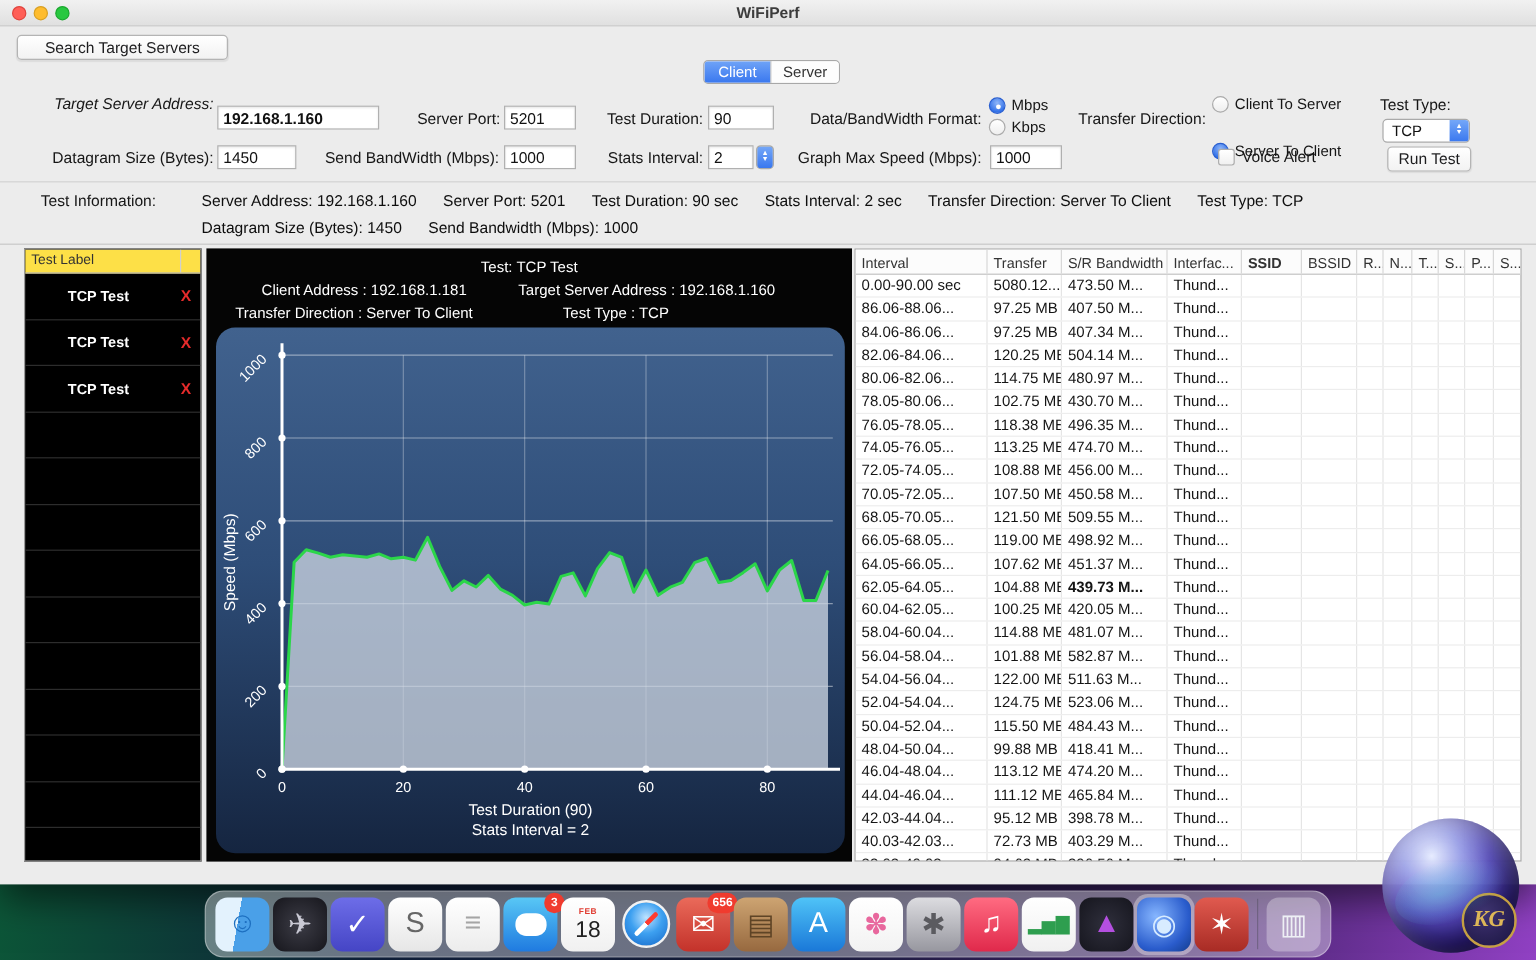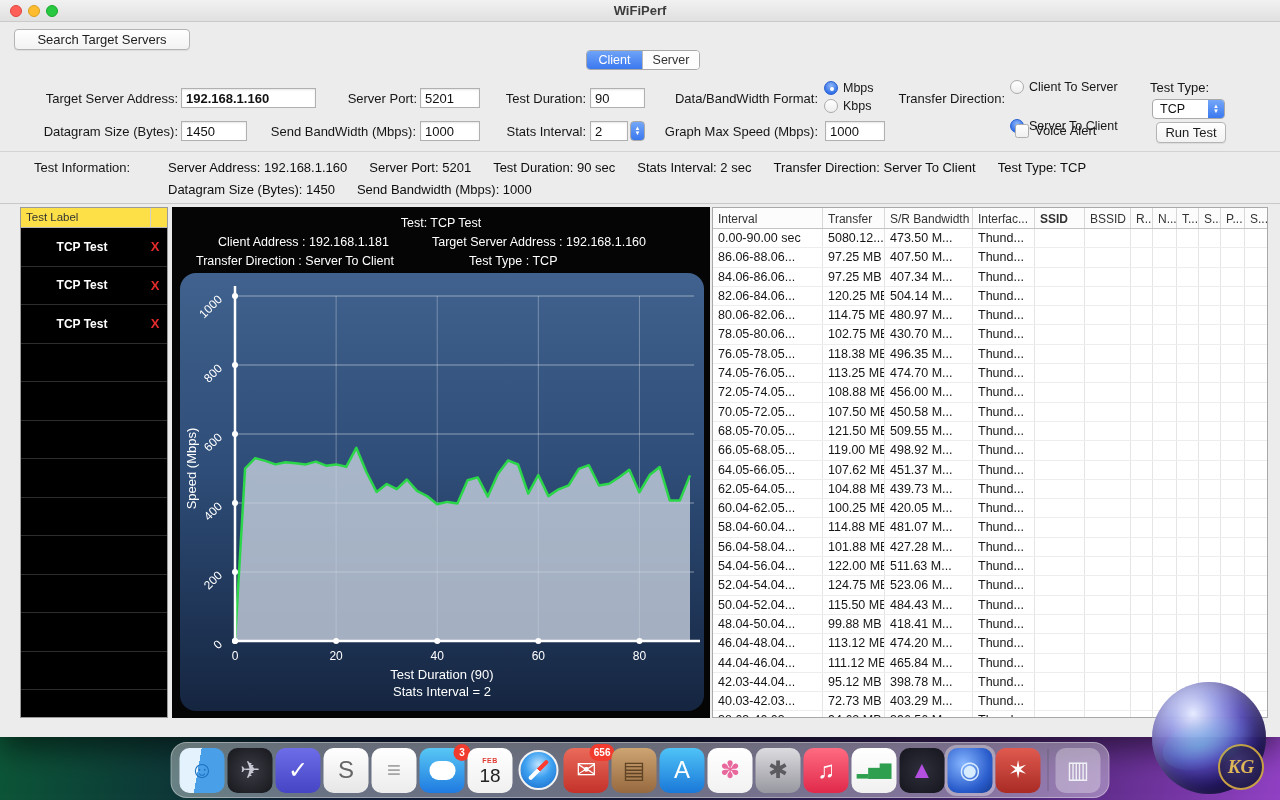--- a/index.html
+++ b/index.html
@@ -116,21 +116,21 @@
     <div class="title">WiFiPerf</div>
   </div>
 
   <div class="mac-btn" style="left:14px;top:29px;width:176px;height:21px;">Search Target Servers</div>
 
   <div class="seg" id="seg">
       <div class="seg-btn sel">Client</div>
       <div class="seg-btn">Server</div>
     </div>
 
-  <div class="flabel" style="left:30px;top:91px;width:148px;">Target Server Address:</div>
+  <div class="flabel" style="left:30px;top:79px;width:148px;font-style:italic;">Target Server Address:</div>
   <input class="finput" style="left: 181px; top: 88px; width: 135px; font-weight: bold;" value="192.168.1.160">
   <div class="flabel" style="left:333px;top:91px;width:84px;">Server Port:</div>
   <input class="finput" style="left: 420px; top: 88px; width: 60px;" value="5201">
   <div class="flabel" style="left:498px;top:91px;width:88px;">Test Duration:</div>
   <input class="finput" style="left: 590px; top: 88px; width: 55px;" value="90">
   <div class="flabel" style="left:660px;top:91px;width:158px;">Data/BandWidth Format:</div>
   <div class="radio-group" style="left:824px;top:81px;">
       <div class="radio-row">
         <span class="radio on"></span>
         <span>Mbps</span>
@@ -475,21 +475,21 @@
           <div class="rt-c" style="width: 22px;"></div>
           <div class="rt-c" style="width: 24px;"></div>
           <div class="rt-c" style="width: 22px;"></div>
           <div class="rt-c" style="width: 22px;"></div>
           <div class="rt-c" style="width: 24px;"></div>
           <div class="rt-c" style="width: 24px;"></div>
         </div>
         <div class="rt-row">
           <div class="rt-c" style="width: 110px;">62.05-64.05...</div>
           <div class="rt-c" style="width: 62px;">104.88 MB</div>
-          <div class="rt-c" style="width: 88px;">439.73 M...</div>
+          <div class="rt-c" style="width: 88px; font-weight: bold;">439.73 M...</div>
           <div class="rt-c" style="width: 62px;">Thund...</div>
           <div class="rt-c" style="width: 50px;"></div>
           <div class="rt-c" style="width: 46px;"></div>
           <div class="rt-c" style="width: 22px;"></div>
           <div class="rt-c" style="width: 24px;"></div>
           <div class="rt-c" style="width: 22px;"></div>
           <div class="rt-c" style="width: 22px;"></div>
           <div class="rt-c" style="width: 24px;"></div>
           <div class="rt-c" style="width: 24px;"></div>
         </div>
@@ -517,21 +517,21 @@
           <div class="rt-c" style="width: 22px;"></div>
           <div class="rt-c" style="width: 24px;"></div>
           <div class="rt-c" style="width: 22px;"></div>
           <div class="rt-c" style="width: 22px;"></div>
           <div class="rt-c" style="width: 24px;"></div>
           <div class="rt-c" style="width: 24px;"></div>
         </div>
         <div class="rt-row">
           <div class="rt-c" style="width: 110px;">56.04-58.04...</div>
           <div class="rt-c" style="width: 62px;">101.88 MB</div>
-          <div class="rt-c" style="width: 88px;">427.28 M...</div>
+          <div class="rt-c" style="width: 88px;">582.87 M...</div>
           <div class="rt-c" style="width: 62px;">Thund...</div>
           <div class="rt-c" style="width: 50px;"></div>
           <div class="rt-c" style="width: 46px;"></div>
           <div class="rt-c" style="width: 22px;"></div>
           <div class="rt-c" style="width: 24px;"></div>
           <div class="rt-c" style="width: 22px;"></div>
           <div class="rt-c" style="width: 22px;"></div>
           <div class="rt-c" style="width: 24px;"></div>
           <div class="rt-c" style="width: 24px;"></div>
         </div>

